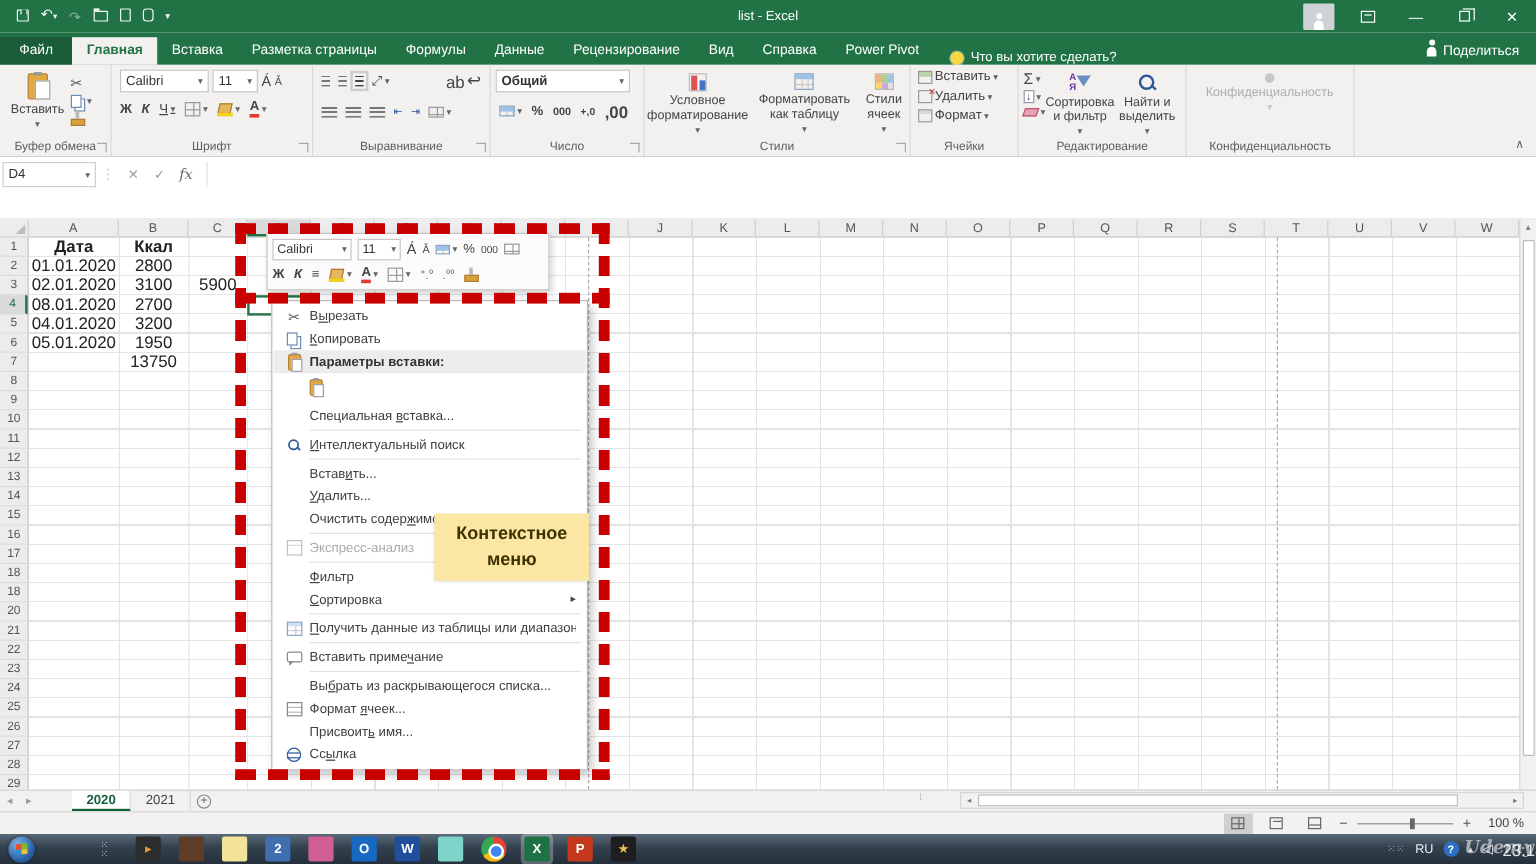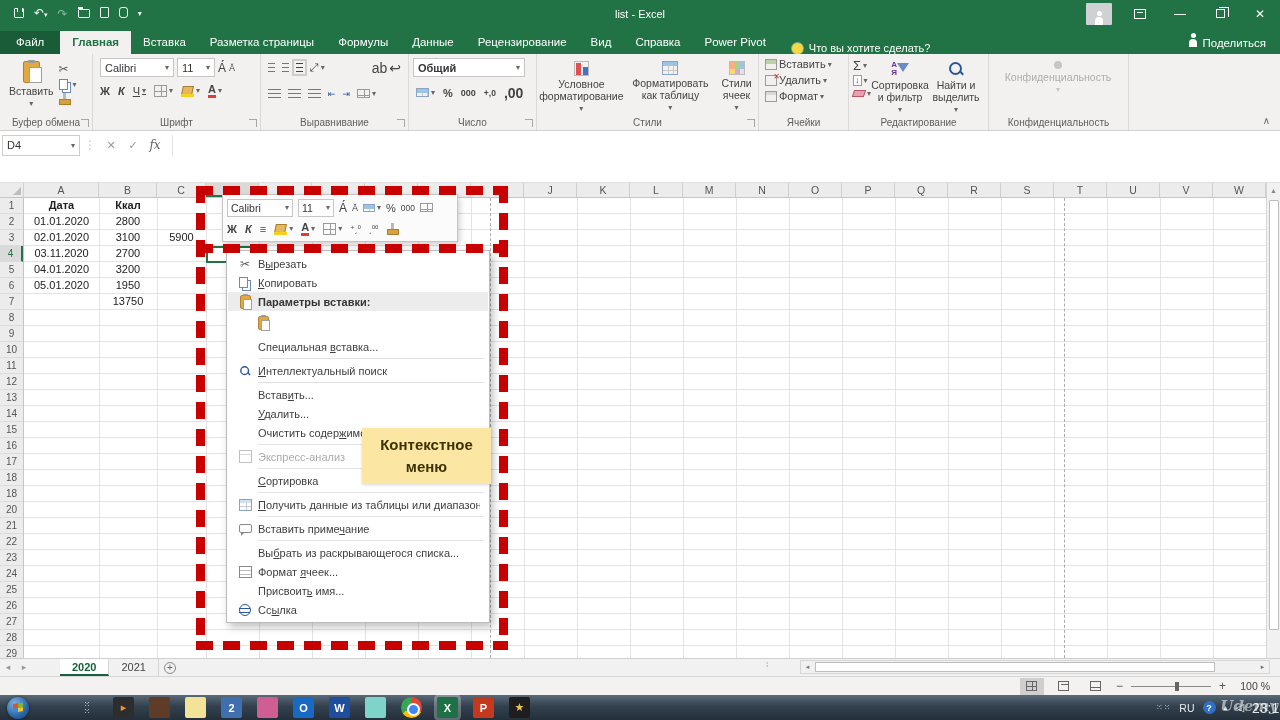--- a/index.html
+++ b/index.html
@@ -113,21 +113,21 @@
   .ch.corner::after { content:""; position:absolute; right:2px; bottom:2px; border-left:8px solid transparent; border-bottom:8px solid #bdbdbd; }
   .ch.selcol { background:#dadada; border-bottom:2px solid #217346; color:#217346; }
   #rowheads { position:absolute; left:0; top:198px; width:24px; height:460px; background:#ececec; border-right:1px solid #c6c6c6; }
   .rh { height:16px; font-size:10px; color:#555; text-align:center; line-height:15px; border-bottom:1px solid #dcdcdc; }
   .rh.selrow { background:#dadada; border-right:2px solid #217346; color:#217346; }
   #cellarea { position:absolute; left:24px; top:198px; width:1242px; height:460px; background:
       repeating-linear-gradient(180deg,transparent 0 15px,#e3e3e3 15px 16px); }
   #unigrid { position:absolute; left:182px; top:0; width:1060px; height:460px; background:repeating-linear-gradient(90deg,#e3e3e3 0 1px,transparent 1px 53px); }
   .vline { position:absolute; top:0; width:1px; height:460px; background:#e3e3e3; }
   .pagebreak { position:absolute; top:0; height:460px; border-left:1px dashed #ababab; }
-  .cellv { position:absolute; height:16px; line-height:15px; text-align:center; color:#222; font-size:11px; }
+  .cellv { position:absolute; height:16px; line-height:15px; text-align:center; color:#222; font-size:14px; }
   .cellv.hdr { font-weight:bold; }
   #selcell { position:absolute; left:206px; top:246px; width:55px; height:17px; border:2px solid #217346; background:#fff; }
   #vscroll { position:absolute; right:0; top:183px; width:14px; height:475px; background:#f1f1f1; border-left:1px solid #d6d6d6; }
   #vscroll .arr { height:15px; text-align:center; font-size:7px; color:#888; line-height:15px; }
   #vthumb { position:absolute; left:2px; top:17px; width:10px; height:430px; background:#fff; border:1px solid #bdbdbd; border-radius:1px; }
 
   
   #minitb { position:absolute; left:222px; top:194px; width:236px; height:48px; background:#fbfbfb; border:1px solid #c6c4c2; box-shadow:2px 3px 6px rgba(0,0,0,.18); z-index:35; padding:2px 4px; }
   .mtrow { display:flex; align-items:center; gap:5px; height:21px; }
   .mt-sel { background:#fff; border:1px solid #c8c6c4; height:18px; display:flex; align-items:center; justify-content:space-between; padding:0 3px; font-size:10.5px; color:#333; }
@@ -533,21 +533,21 @@
   <div class="pagebreak" style="left:466px;"></div>
   <div class="pagebreak" style="left:1040px;"></div>
   <div id="cells-layer">
       <div class="cellv hdr" style="left: 0px; width: 75px; top: 0px;">Дата</div>
       <div class="cellv hdr" style="left: 75px; width: 58px; top: 0px;">Ккал</div>
       <div class="cellv" style="left: 0px; width: 75px; top: 16px;">01.01.2020</div>
       <div class="cellv" style="left: 75px; width: 58px; top: 16px;">2800</div>
       <div class="cellv" style="left: 0px; width: 75px; top: 32px;">02.01.2020</div>
       <div class="cellv" style="left: 75px; width: 58px; top: 32px;">3100</div>
       <div class="cellv" style="left: 133px; width: 49px; top: 32px;">5900</div>
-      <div class="cellv" style="left: 0px; width: 75px; top: 48px;">03.11.2020</div>
+      <div class="cellv" style="left: 0px; width: 75px; top: 48px;">08.01.2020</div>
       <div class="cellv" style="left: 75px; width: 58px; top: 48px;">2700</div>
       <div class="cellv" style="left: 0px; width: 75px; top: 64px;">04.01.2020</div>
       <div class="cellv" style="left: 75px; width: 58px; top: 64px;">3200</div>
       <div class="cellv" style="left: 0px; width: 75px; top: 80px;">05.01.2020</div>
       <div class="cellv" style="left: 75px; width: 58px; top: 80px;">1950</div>
       <div class="cellv" style="left: 75px; width: 58px; top: 96px;">13750</div>
     </div>
 </div>
 <div id="selcell"></div>
 <div id="vscroll">
@@ -648,20 +648,24 @@
       <span class="mlabel">Очистить содер<u>ж</u>имое</span>
     </div>
     <div class="menu-sep"></div>
     <div class="mi dis">
       <span class="mico">
         <span class="ico-express"></span>
       </span>
       <span class="mlabel">Экспресс-анализ</span>
     </div>
     <div class="menu-sep"></div>
+    <div class="mi">
+      <span class="mico"></span>
+      <span class="mlabel"><u>Ф</u>ильтр</span>
+    </div>
     <div class="mi">
       <span class="mico"></span>
       <span class="mlabel"><u>С</u>ортировка</span>
       <span class="sub">▸</span>
     </div>
     <div class="menu-sep"></div>
     <div class="mi">
       <span class="mico">
         <span class="ico-tbl"></span>
       </span>

